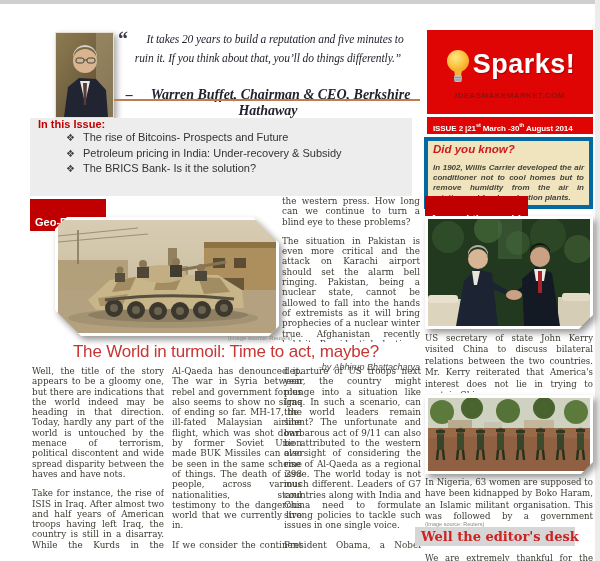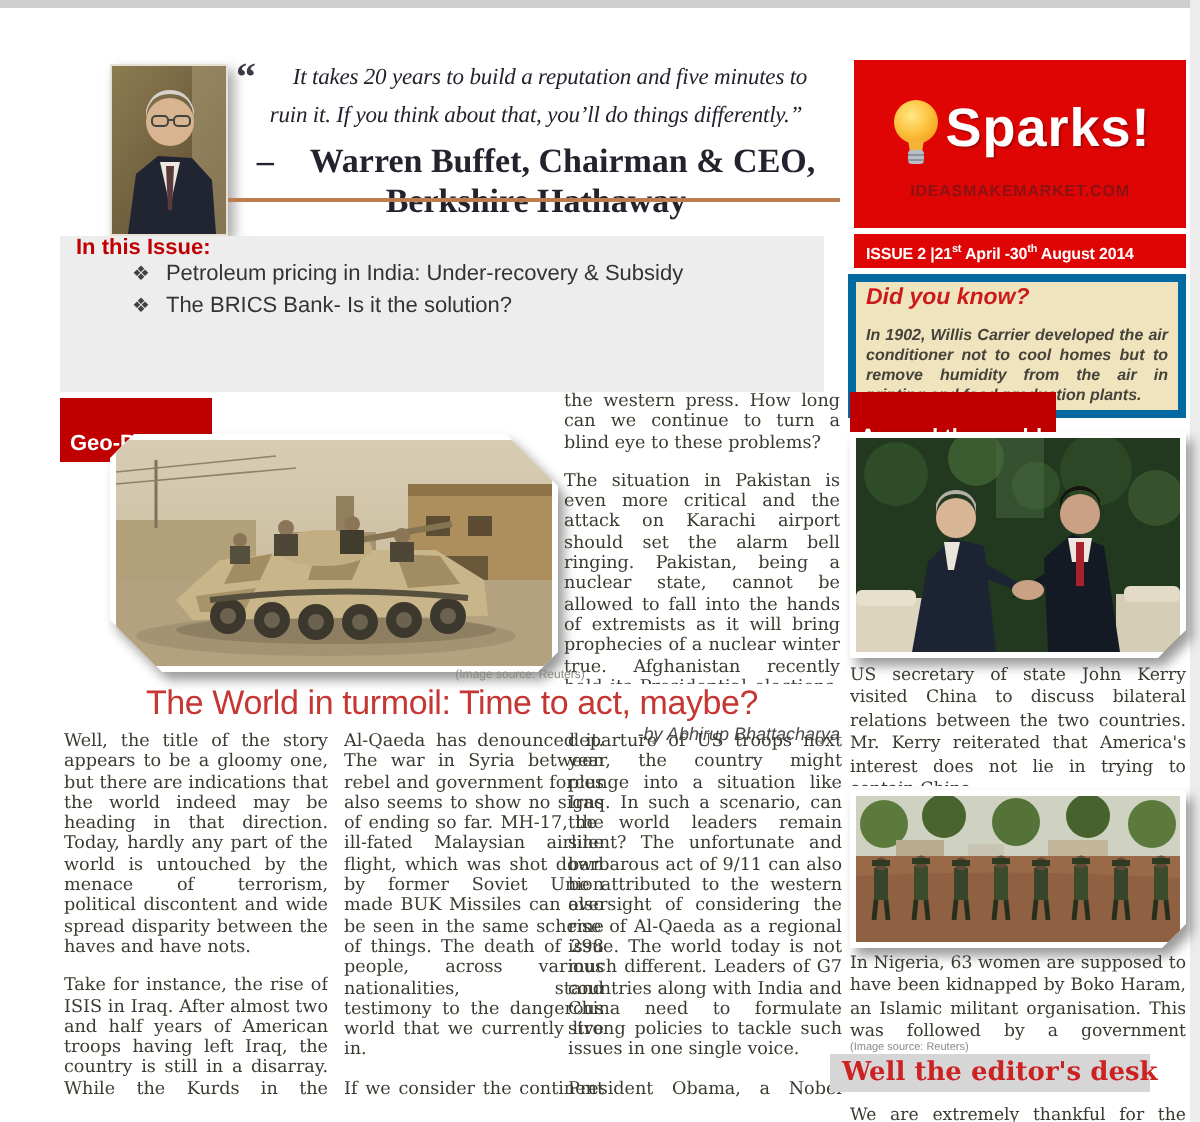--- a/index.html
+++ b/index.html
@@ -10,21 +10,21 @@
 
   
   .buffet-photo{position:absolute;left:55px;top:32px;width:57px;height:84px;
         box-shadow:3px 3px 6px rgba(0,0,0,.35);border:1px solid #e8e0d4;}
   .buffet-photo svg{display:block;width:100%;height:100%;}
   .quote-block{position:absolute;left:114px;top:30px;width:308px;color:#23232e;
         font-family:"Liberation Serif",serif;}
   .qmark{position:absolute;left:4px;top:-2px;font-size:20px;font-weight:bold;color:#3a3a44;}
   .qline{font-style:italic;font-size:11.5px;white-space:nowrap;text-align:center;line-height:19px;letter-spacing:-.1px;}
   .qline1{padding-left:14px;}
-  .attrib{font-weight:bold;font-size:17px;text-align:center;margin-top:3px;}
+  .attrib{font-style:italic;font-weight:bold;font-size:14px;text-align:center;margin-top:19px;}
   .attrib .dash{margin-right:18px;}
   .quote-underline{position:absolute;left:114px;top:99px;width:306px;border-bottom:2px solid #bd7d4e;}
 
   .sparks-box{position:absolute;left:427px;top:30px;width:166px;height:84px;background:#e00505;
         display:flex;align-items:center;justify-content:center;flex-direction:column;}
   .sparks-row{display:flex;gap:2px;margin-top:4px;}
   .brand{color:#fff;font-size:27px;font-weight:bold;letter-spacing:.5px;text-shadow:1px 1px 1px rgba(0,0,0,.25);}
   .site{color:#8a1212;font-size:8px;font-weight:bold;letter-spacing:.4px;margin-top:6px;text-align:center;}
   .issue-strip{position:absolute;left:427px;top:117px;width:166px;height:17px;background:#e00505;
         color:#fff;font-size:8px;font-weight:bold;line-height:17px;padding-left:6px;box-sizing:border-box;letter-spacing:-.1px;}
@@ -141,25 +141,28 @@
         <rect x="9" y="26" width="8" height="7" rx="2" fill="#b9bec6"></rect>
         <line x1="9" y1="28.5" x2="17" y2="28.5" stroke="#8d939c" stroke-width="1"></line>
         <line x1="9" y1="31" x2="17" y2="31" stroke="#8d939c" stroke-width="1"></line>
       </svg>
       <span class="brand">Sparks!</span>
     </div>
     <div class="site">IDEASMAKEMARKET.COM</div>
   </div>
 
   <div class="issue-strip">
-    <span>ISSUE 2 |21</span><sup>st</sup><span> April -30</span><sup>th</sup><span> August 2014</span>
+    <span>ISSUE 2 |21</span><sup>st</sup><span> March -30</span><sup>th</sup><span> August 2014</span>
   </div>
 
   <div class="issue-box">
     <div class="issue-heading">In this Issue:</div>
+    <div class="issue-item">
+      <span class="bullet">❖</span><span>The rise of Bitcoins- Prospects and Future</span>
+    </div>
     <div class="issue-item">
       <span class="bullet">❖</span><span>Petroleum pricing in India: Under-recovery &amp; Subsidy</span>
     </div>
     <div class="issue-item">
       <span class="bullet">❖</span><span>The BRICS Bank- Is it the solution?</span>
     </div>
   </div>
 
   <div class="didyouknow">
     <div class="dyk-heading">Did you know?</div>

